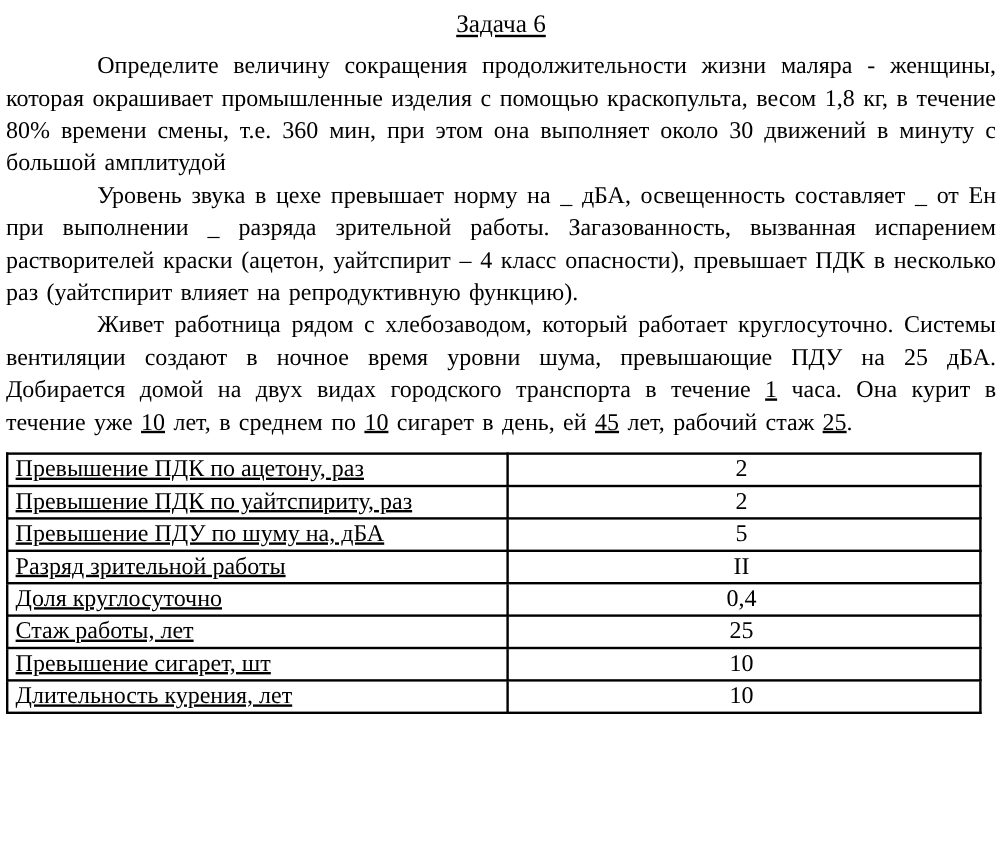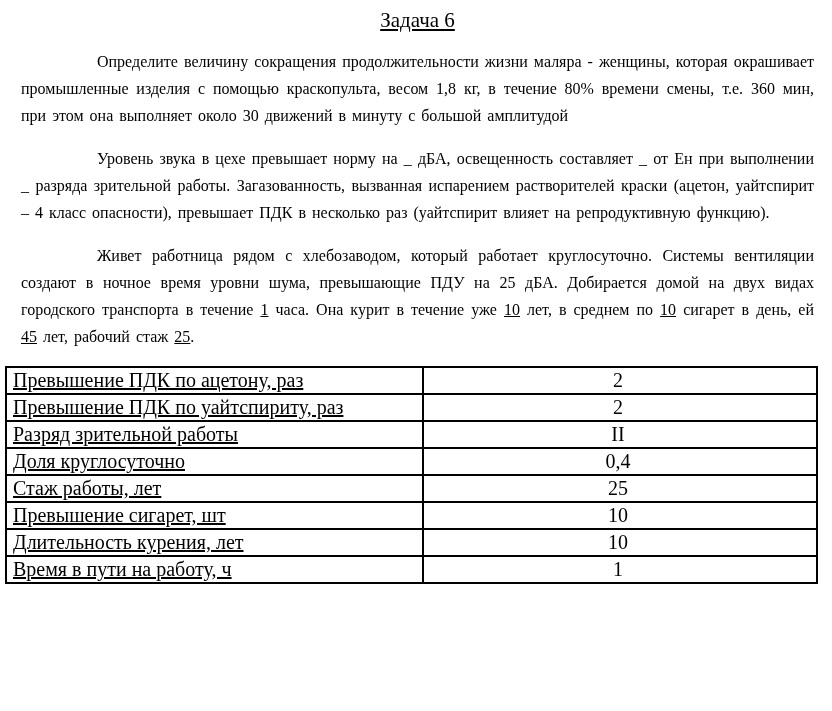--- a/index.html
+++ b/index.html
@@ -20,22 +20,22 @@
   }
   .doc-title {
     margin: 0 0 10px 0;
     font-size: 21px;
     line-height: 24px;
     font-weight: normal;
     text-align: center;
     text-decoration: underline;
   }
   .para {
-    margin: 16px;
-    font-size: 16px;
+    margin: 0;
+    font-size: 20px;
     line-height: 27px;
     text-align: justify;
     text-indent: 76px;
     word-spacing: 2px;
   }
   .u {
     text-decoration: underline;
   }
   .params-table {
     border-collapse: collapse;
@@ -79,39 +79,39 @@
     <tbody>
       <tr>
         <td class="cell-label">Превышение ПДК по ацетону, раз</td>
         <td class="cell-value">2</td>
       </tr>
       <tr>
         <td class="cell-label">Превышение ПДК по уайтспириту, раз</td>
         <td class="cell-value">2</td>
       </tr>
       <tr>
+        <td class="cell-label">Превышение ПДУ по шуму на, дБА</td>
+        <td class="cell-value">5</td>
+      </tr>
+      <tr>
         <td class="cell-label">Разряд зрительной работы</td>
         <td class="cell-value">II</td>
       </tr>
       <tr>
         <td class="cell-label">Доля круглосуточно</td>
         <td class="cell-value">0,4</td>
       </tr>
       <tr>
         <td class="cell-label">Стаж работы, лет</td>
         <td class="cell-value">25</td>
       </tr>
       <tr>
         <td class="cell-label">Превышение сигарет, шт</td>
         <td class="cell-value">10</td>
       </tr>
       <tr>
         <td class="cell-label">Длительность курения, лет</td>
         <td class="cell-value">10</td>
       </tr>
-      <tr>
-        <td class="cell-label">Время в пути на работу, ч</td>
-        <td class="cell-value">1</td>
-      </tr>
     </tbody>
   </table>
 
 </div>
 
 </body></html>

